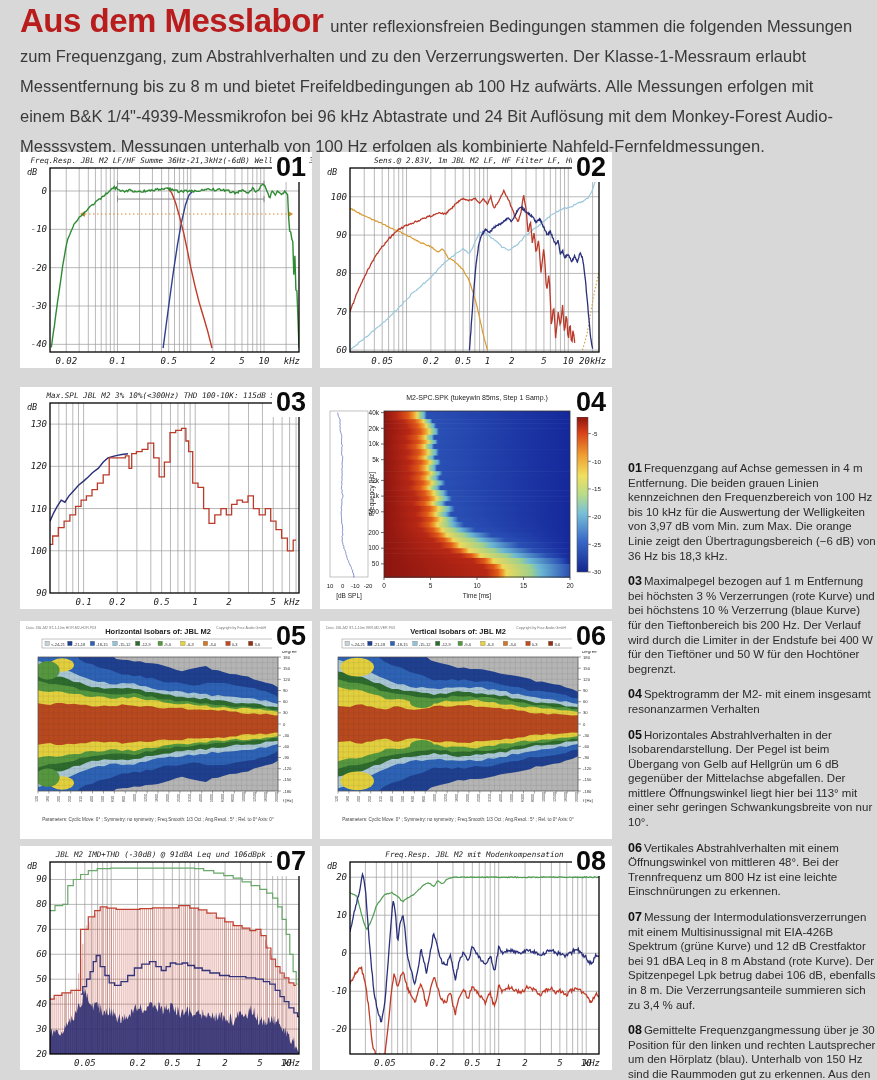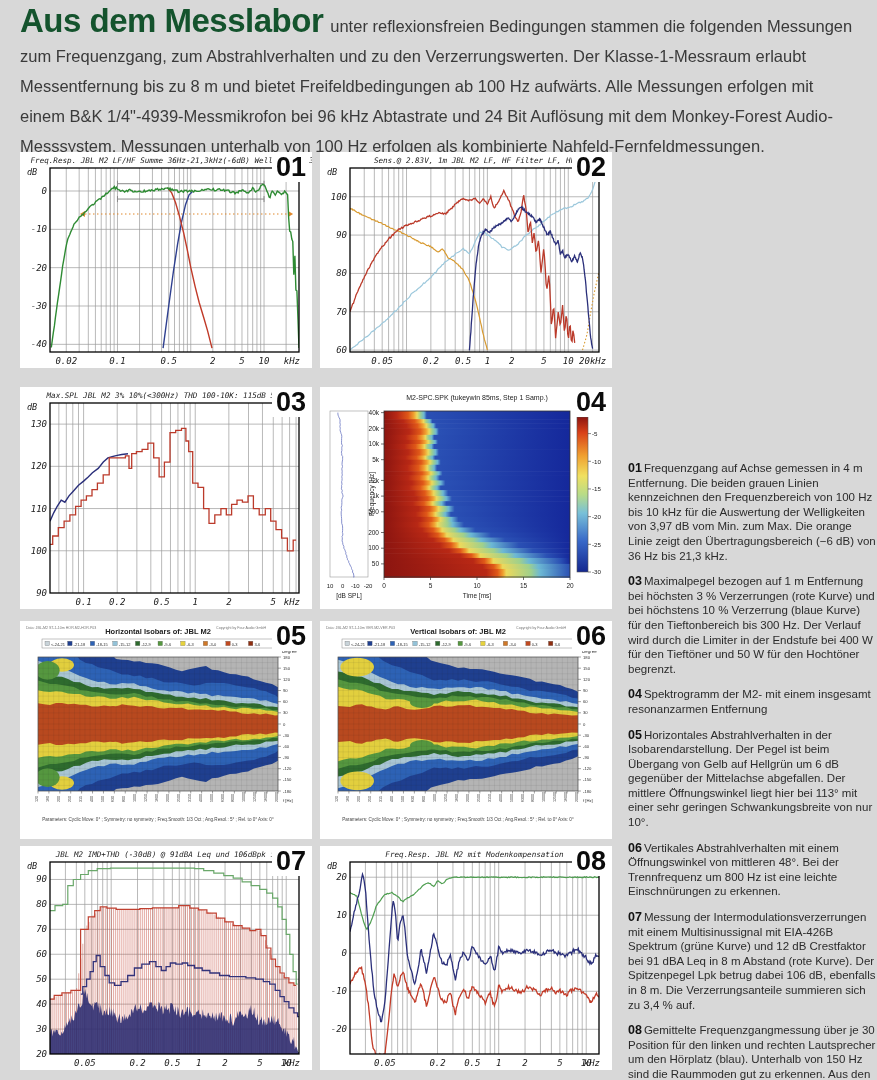--- a/index.html
+++ b/index.html
@@ -1,20 +1,20 @@
 <!DOCTYPE html>
 <html><head>
 <meta charset="utf-8">
 <style>
   html,body{margin:0;padding:0;background:#d8d8d8;}
   #page{position:relative;width:877px;height:1080px;background:#d8d8d8;overflow:hidden;
         font-family:"Liberation Sans",sans-serif;}
   #header{position:absolute;left:20px;top:6px;width:842px;line-height:30px;color:#3a3a3a;
           font-size:16.5px;}
-  #header .h1{font-size:33px;font-weight:700;color:#14532d;letter-spacing:-0.5px;margin-right:7px;}
+  #header .h1{font-size:33px;font-weight:700;color:#b91c1c;letter-spacing:-0.5px;margin-right:7px;}
   .panel{position:absolute;background:#ffffff;}
   .badge{position:absolute;top:0px;right:4px;font-size:27px;font-weight:700;color:#0b0b0b;
          background:#ffffff;padding:0 2px 0 4px;line-height:30px;z-index:5;}
   #notes{position:absolute;left:628px;top:461px;width:248px;}
   .note{margin-bottom:11px;font-size:11.5px;line-height:14.6px;color:#2b2b2b;}
   .note b{font-size:12.5px;color:#111;margin-right:2px;}
   svg{display:block;}
 </style>
 </head>
 <body>
@@ -1308,21 +1308,21 @@
         <text x="152.34624510781114" y="220" text-anchor="middle" font-size="9" font-family="&quot;DejaVu Sans Mono&quot;,monospace" fill="#1a1a1a" font-style="italic">0.5</text>
         <text x="178.69207497592905" y="220" text-anchor="middle" font-size="9" font-family="&quot;DejaVu Sans Mono&quot;,monospace" fill="#1a1a1a" font-style="italic">1</text>
         <text x="205.03790484404695" y="220" text-anchor="middle" font-size="9" font-family="&quot;DejaVu Sans Mono&quot;,monospace" fill="#1a1a1a" font-style="italic">2</text>
         <text x="239.8651975298346" y="220" text-anchor="middle" font-size="9" font-family="&quot;DejaVu Sans Mono&quot;,monospace" fill="#1a1a1a" font-style="italic">5</text>
         <text x="266.21102739795253" y="220" text-anchor="middle" font-size="9" font-family="&quot;DejaVu Sans Mono&quot;,monospace" fill="#1a1a1a" font-style="italic">10</text>
         <text x="280" y="220" text-anchor="end" font-size="9" font-family="&quot;DejaVu Sans Mono&quot;,monospace" fill="#1a1a1a" font-style="italic">kHz</text>
       </svg>
     </div>
 
   <div id="notes">
-    <div class="note"><b>01</b><span>Frequenzgang auf Achse gemessen in 4 m Entfernung. Die beiden grauen Linien kennzeichnen den Frequenzbereich von 100 Hz bis 10 kHz für die Auswertung der Welligkeiten von 3,97 dB vom Min. zum Max. Die orange Linie zeigt den Übertragungsbereich (−6 dB) von 36 Hz bis 21,3 kHz.</span></div>
-    <div class="note"><b>03</b><span>Maximalpegel bezogen auf 1 m Entfernung bei höchsten 3 % Verzerrungen (rote Kurve) und bei höchstens 10 % Verzerrung (blaue Kurve) für den Tieftonbereich bis 300 Hz. Der Verlauf wird durch die Limiter in der Endstufe bei 400 W für den Tieftöner und 50 W für den Hochtöner begrenzt.</span></div>
-    <div class="note"><b>04</b><span>Spektrogramm der M2- mit einem insgesamt resonanzarmen Entfernung</span></div>
+    <div class="note"><b>01</b><span>Frequenzgang auf Achse gemessen in 4 m Entfernung. Die beiden grauen Linien kennzeichnen den Frequenzbereich von 100 Hz bis 10 kHz für die Auswertung der Welligkeiten von 3,97 dB vom Min. zum Max. Die orange Linie zeigt den Übertragungsbereich (−6 dB) von 36 Hz bis 18,3 kHz.</span></div>
+    <div class="note"><b>03</b><span>Maximalpegel bezogen auf 1 m Entfernung bei höchsten 3 % Verzerrungen (rote Kurve) und bei höchstens 10 % Verzerrung (blaue Kurve) für den Tieftonbereich bis 200 Hz. Der Verlauf wird durch die Limiter in der Endstufe bei 400 W für den Tieftöner und 50 W für den Hochtöner begrenzt.</span></div>
+    <div class="note"><b>04</b><span>Spektrogramm der M2- mit einem insgesamt resonanzarmen Verhalten</span></div>
     <div class="note"><b>05</b><span>Horizontales Abstrahlverhalten in der Isobarendarstellung. Der Pegel ist beim Übergang von Gelb auf Hellgrün um 6 dB gegenüber der Mittelachse abgefallen. Der mittlere Öffnungswinkel liegt hier bei 113° mit einer sehr geringen Schwankungsbreite von nur 10°.</span></div>
     <div class="note"><b>06</b><span>Vertikales Abstrahlverhalten mit einem Öffnungswinkel von mittleren 48°. Bei der Trennfrequenz um 800 Hz ist eine leichte Einschnürungen zu erkennen.</span></div>
     <div class="note"><b>07</b><span>Messung der Intermodulationsverzerrungen mit einem Multisinussignal mit EIA-426B Spektrum (grüne Kurve) und 12 dB Crestfaktor bei 91 dBA Leq in 8 m Abstand (rote Kurve). Der Spitzenpegel Lpk betrug dabei 106 dB, ebenfalls in 8 m. Die Verzerrungsanteile summieren sich zu 3,4 % auf.</span></div>
     <div class="note"><b>08</b><span>Gemittelte Frequenzgangmessung über je 30 Position für den linken und rechten Lautsprecher um den Hörplatz (blau). Unterhalb von 150 Hz sind die Raummoden gut zu erkennen. Aus den Messungen wurde ein EQ (grün) zur Raumkorrektur abgeleitet. Unten die gemittelte Kurve mit EQ (rot)</span></div>
   </div>
 </div>
 
 </body></html>

